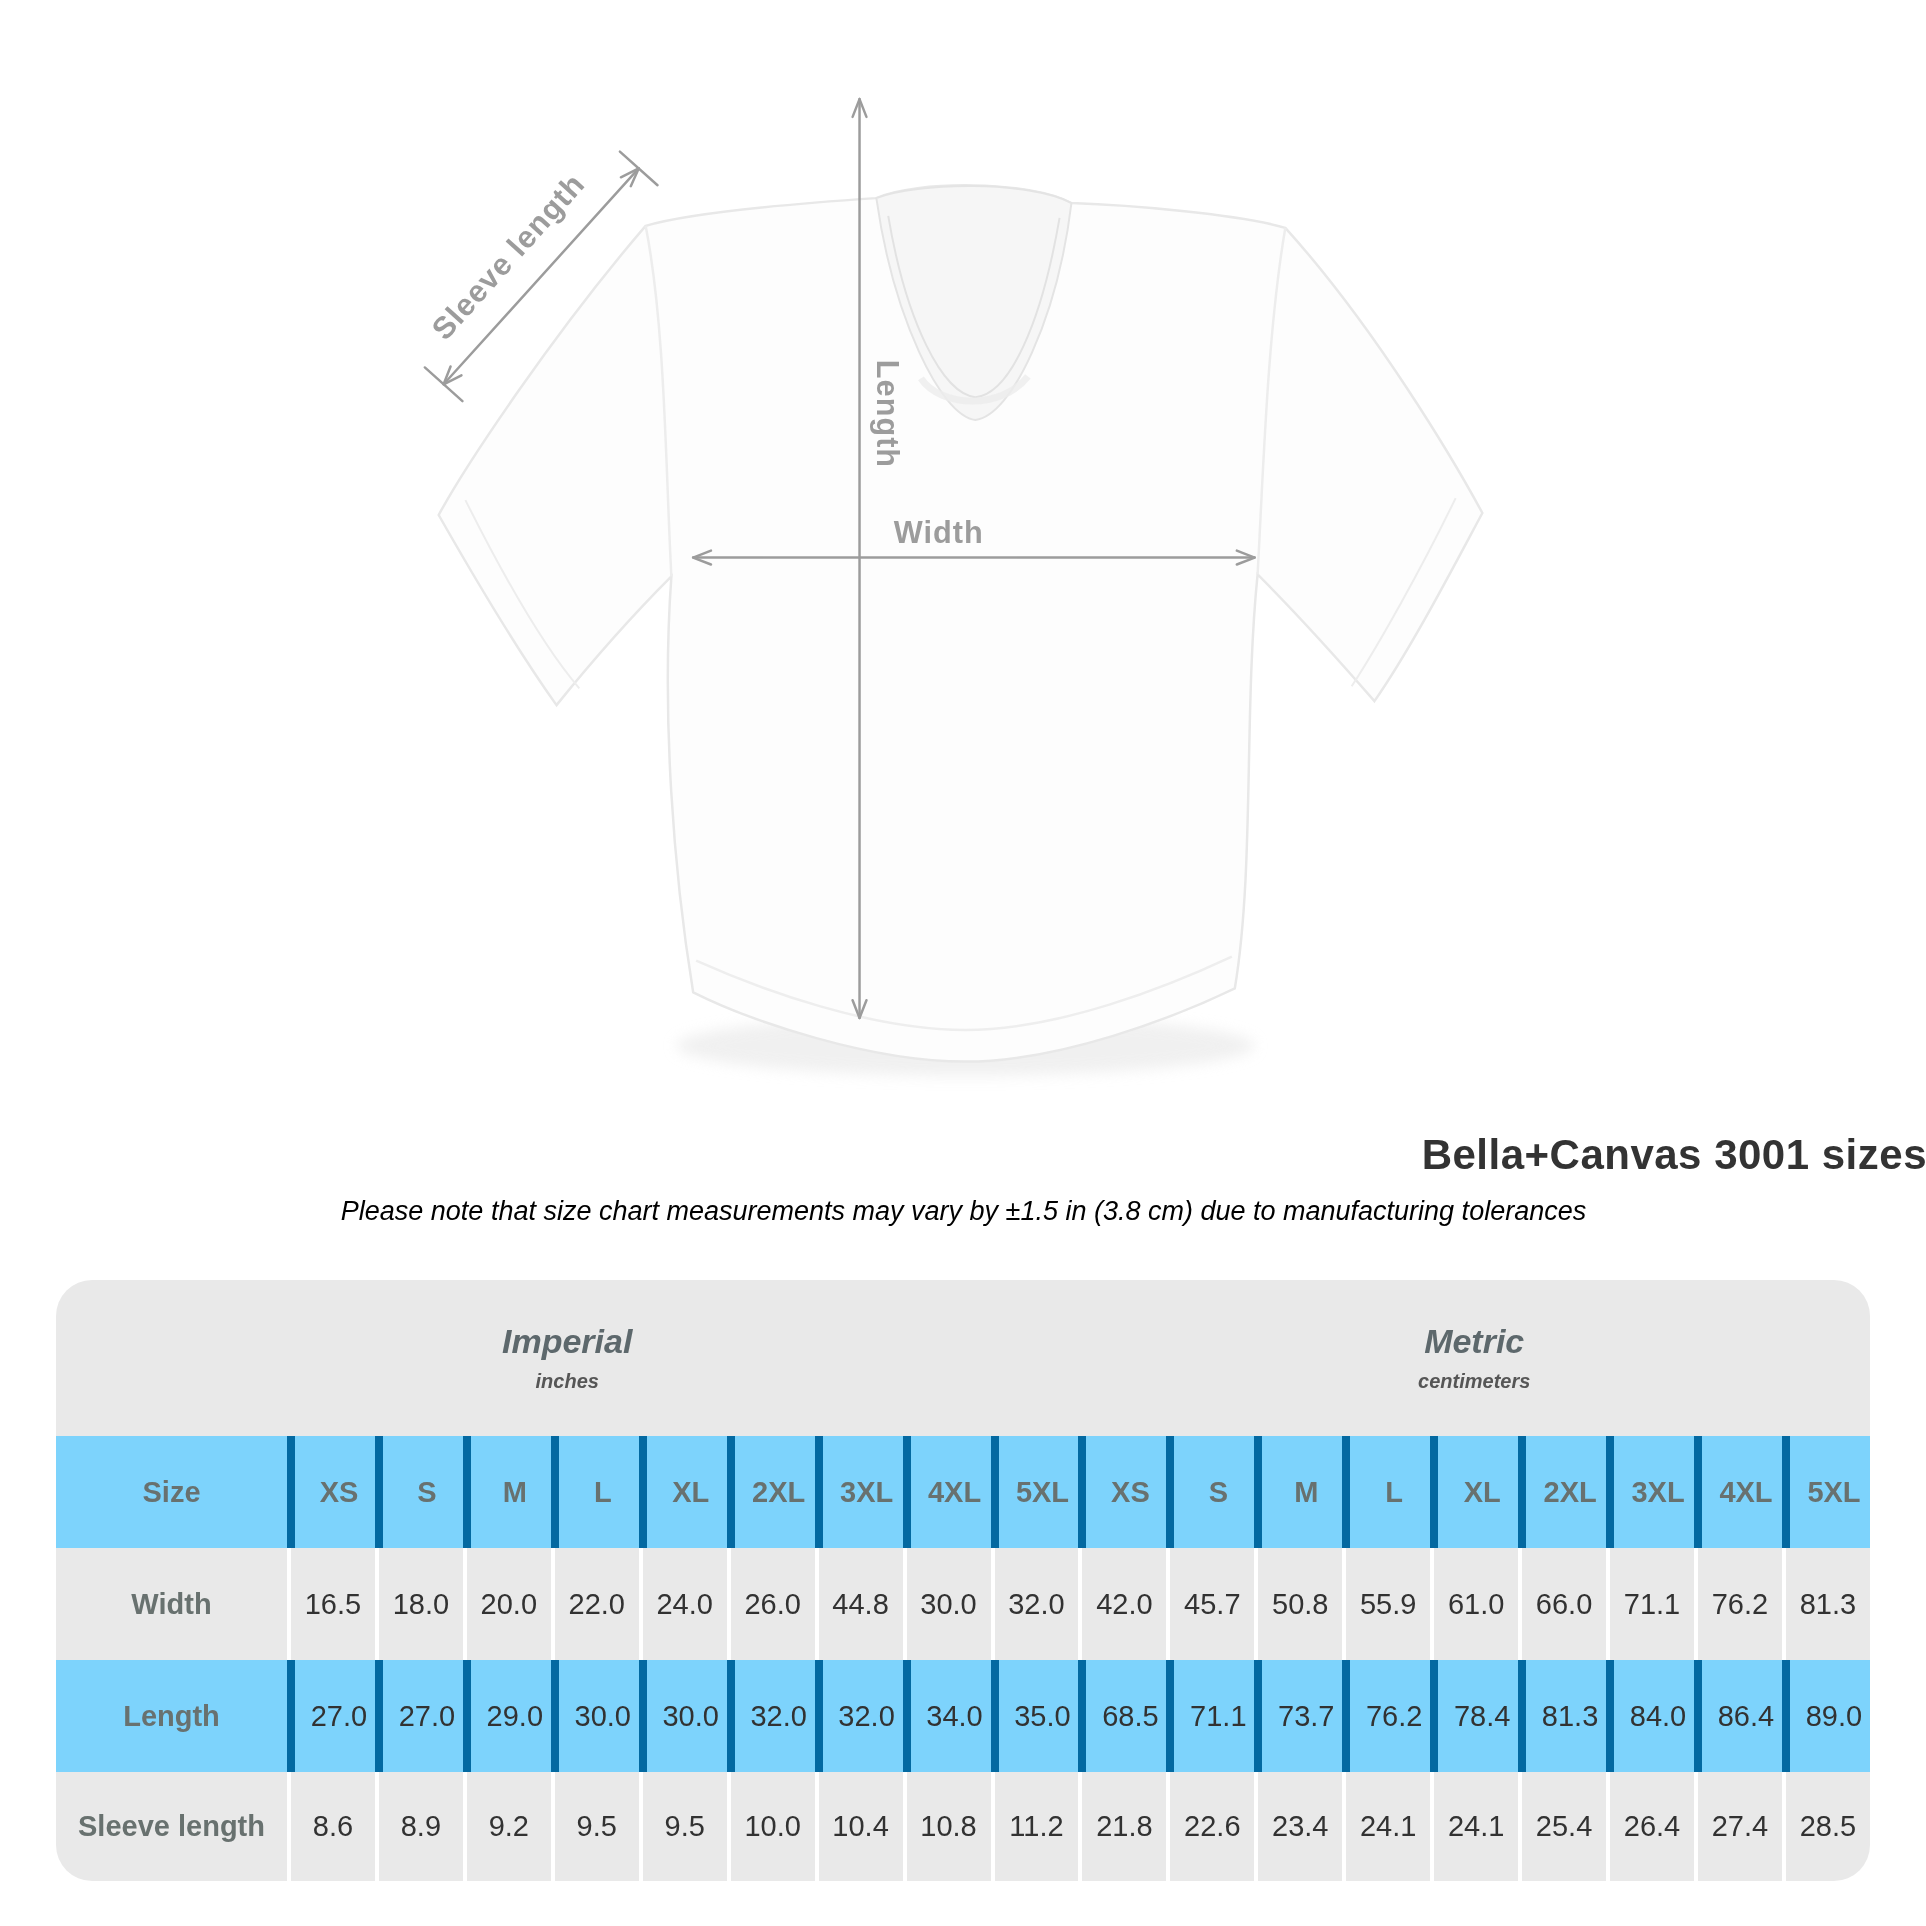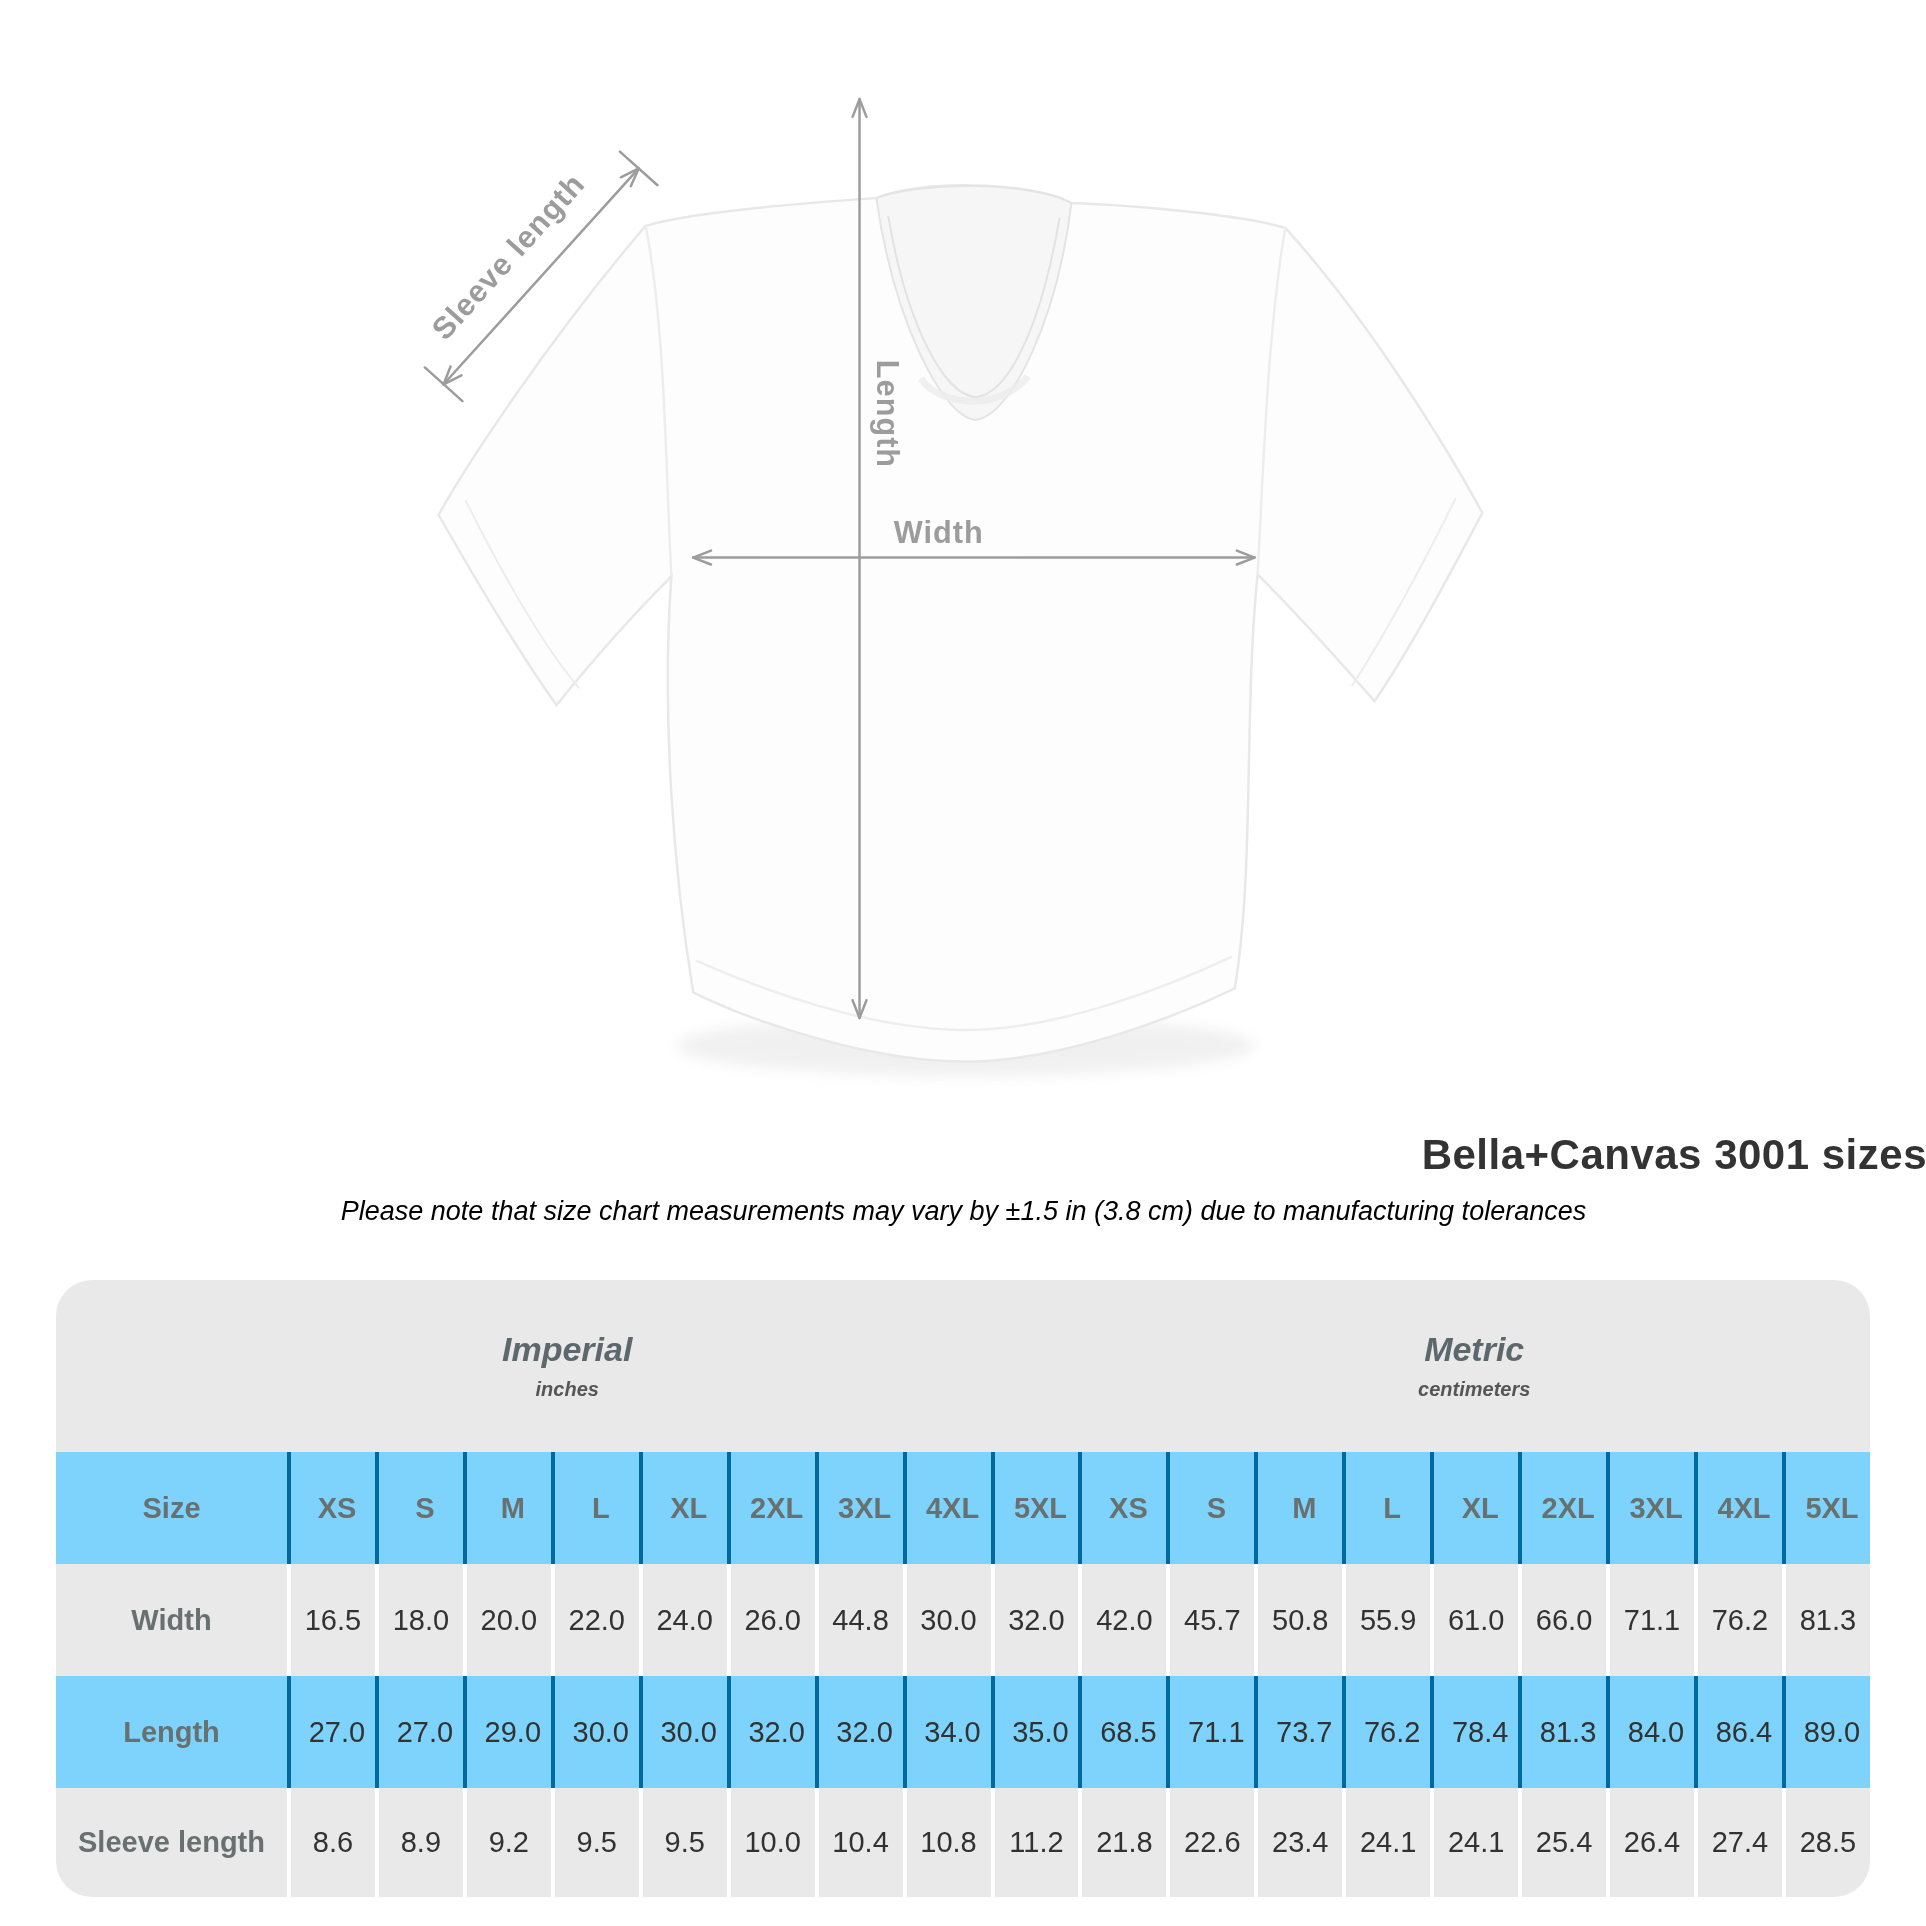--- a/index.html
+++ b/index.html
@@ -12,34 +12,34 @@
   
   .page-title{position:absolute;left:0;right:0;top:1131px;text-align:right;
               font-size:42px;font-weight:bold;color:#333333;letter-spacing:0.5px;}
   .page-subtitle{position:absolute;left:0;right:0;top:1196px;text-align:center;
                  font-size:27px;font-style:italic;color:#000000;}
 
   
   table.size-chart{position:absolute;left:56px;top:1280px;width:1814px;
                    border-collapse:separate;border-spacing:0;table-layout:fixed;}
   col.c-label{width:231px;}
-  .band{height:140px;background:#e9e9e9;vertical-align:middle;text-align:center;padding:16px;}
+  .band{height:140px;background:#e9e9e9;vertical-align:middle;text-align:center;padding:8px;}
   .band-left{border-radius:36px 0 0 0;}
   .band-right{border-radius:0 36px 0 0;}
   .band-title{font-size:34px;font-weight:bold;font-style:italic;color:#5d686c;line-height:1.1;}
   .band-sub{font-size:20px;font-style:italic;color:#565656;margin-top:10px;}
 
   tr.mrow > *{height:112px;vertical-align:middle;text-align:center;padding:0;}
   tr.last > *{height:109px;}
   th.hcell{font-size:29px;font-weight:bold;color:#68716f;}
   td.vcell{font-size:29px;font-weight:normal;color:#323232;}
   th.lcell{font-size:29px;font-weight:bold;color:#68716f;}
 
   tr.r-white > *{background:#7dd3fc;}
-  tr.r-white > .dcell{border-left:4px solid #0369a1;padding-left:8px;}
+  tr.r-white > .dcell{border-left:8px solid #0369a1;padding-left:8px;}
   tr.r-gray > *{background:#e9e9e9;}
   tr.r-gray > .dcell{border-left:4px solid #ffffff;}
   tr.last > th:first-child{border-radius:0 0 0 36px;}
   tr.last > td:last-child{border-radius:0 0 36px 0;}
 
   .dim-label{font-weight:bold;font-size:31px;fill:#9c9c9c;letter-spacing:1px;}
 </style>
 </head>
 <body>
 

